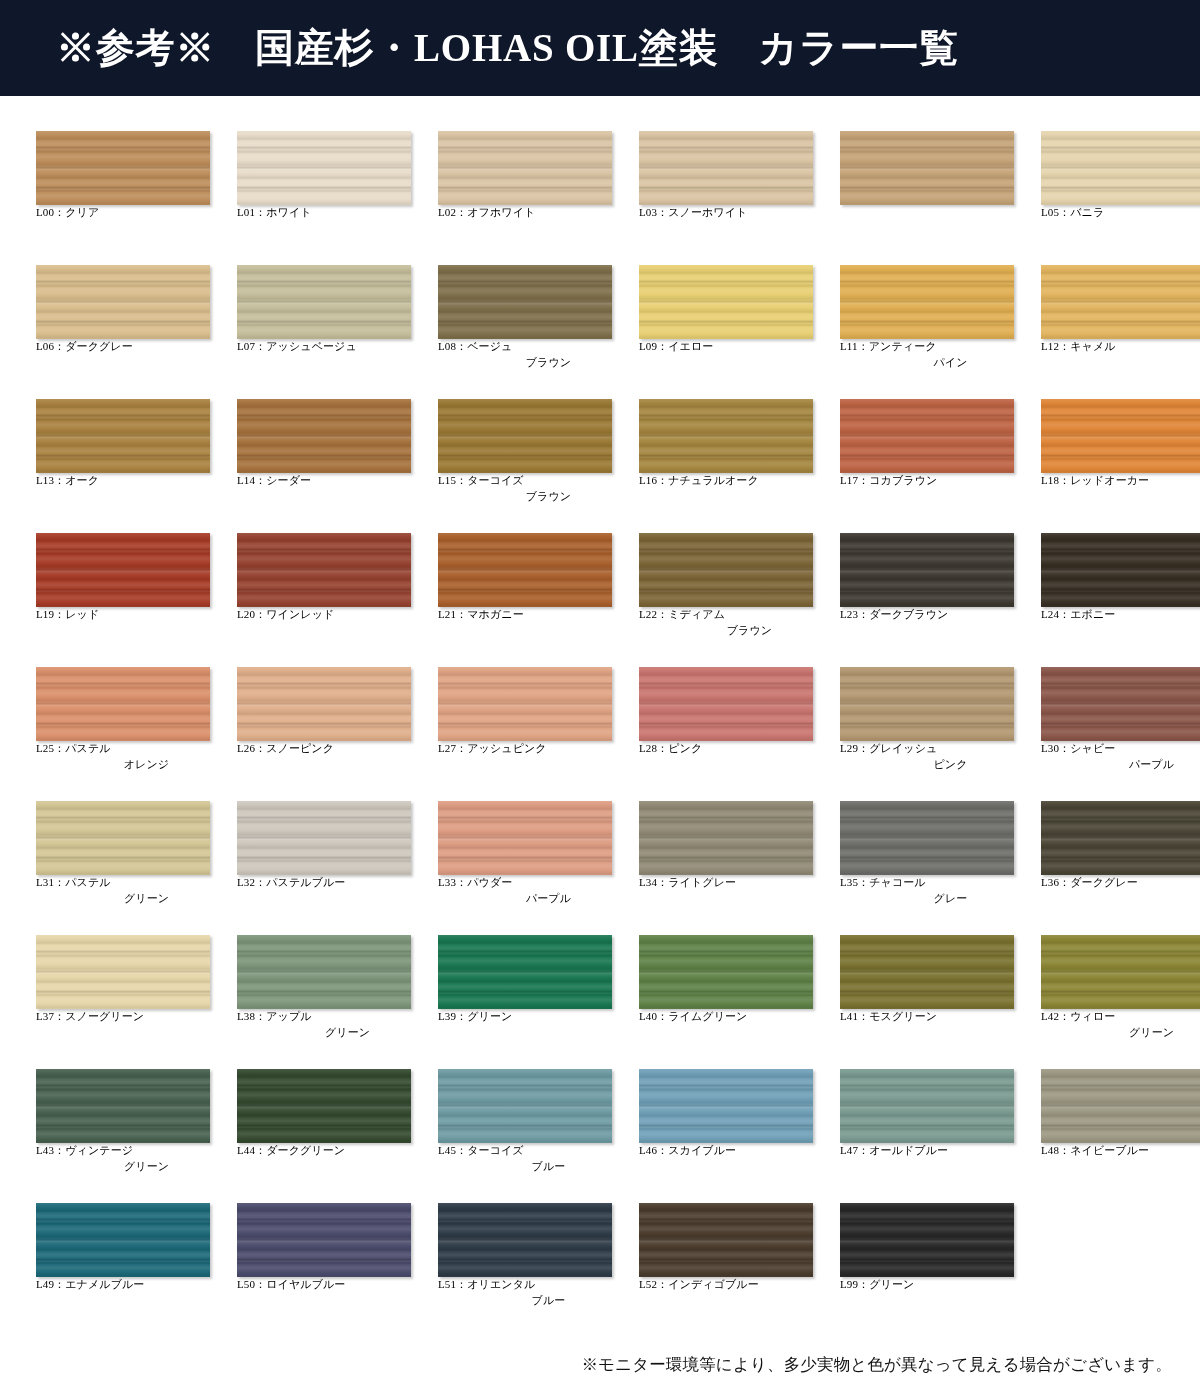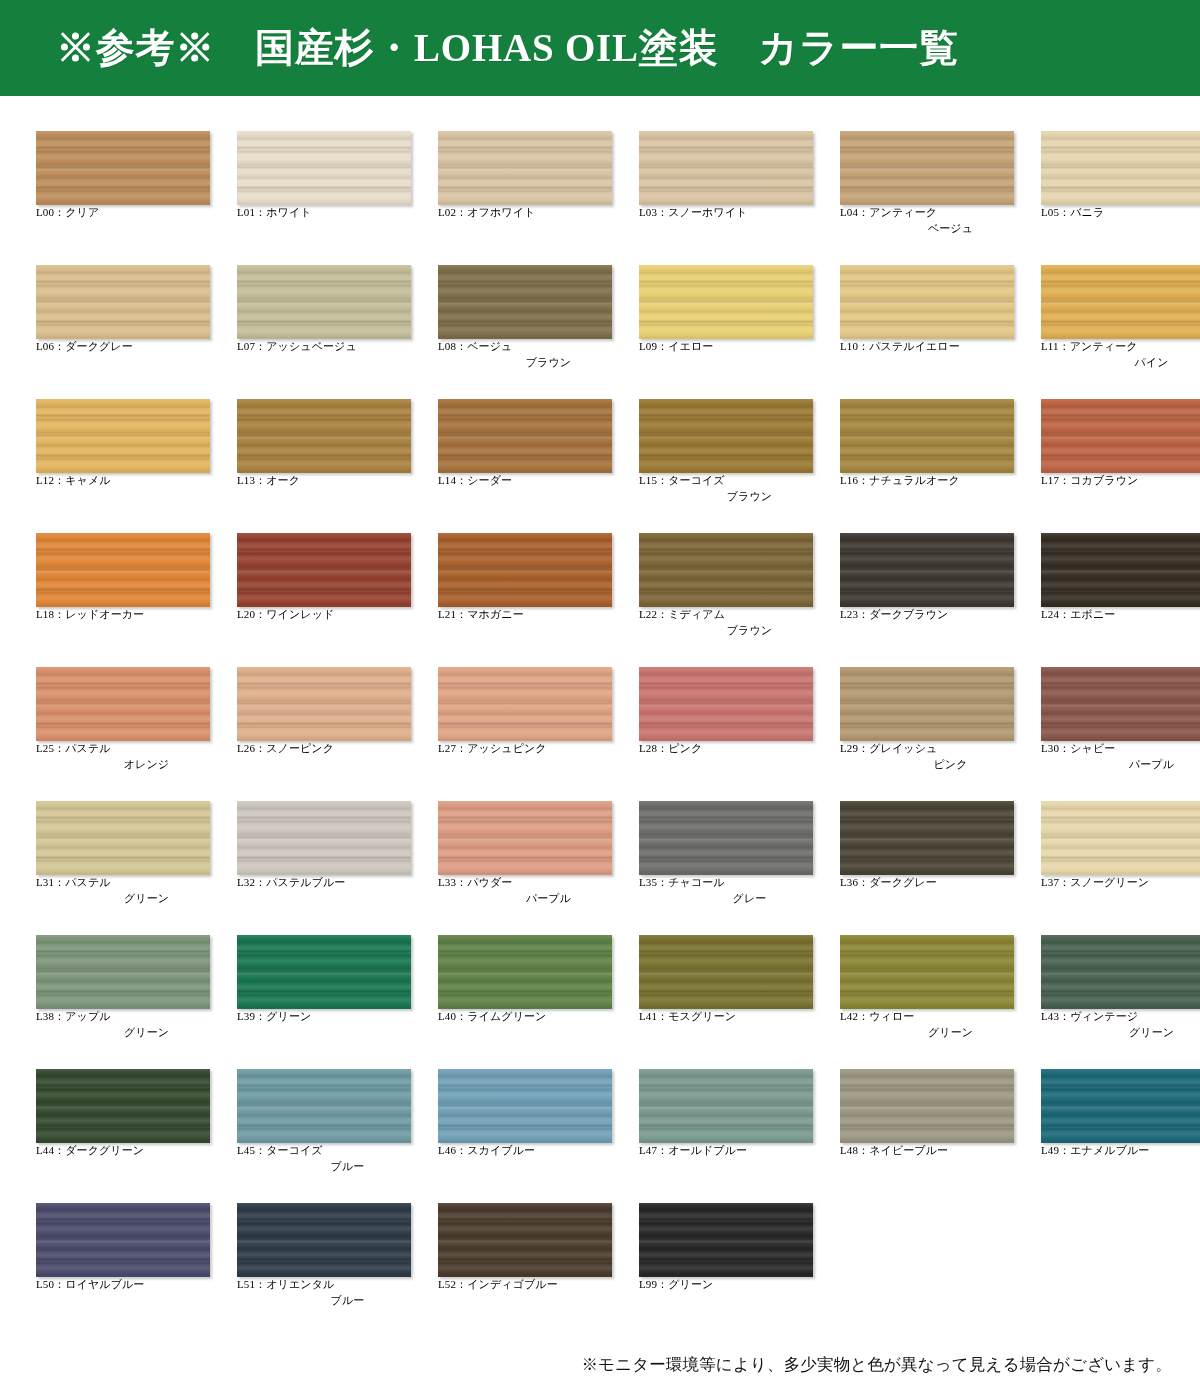--- a/index.html
+++ b/index.html
@@ -108,21 +108,21 @@
     font-size: 16.5px;
     color: #111111;
     letter-spacing: 0.01em;
   }
 </style>
 </head>
 <body>
 
 <div class="page">
 
-  <div class="header" style="background: #15803d;">
+  <div class="header" style="background: #0f172a;">
     <div class="header-title" style="color: rgb(255, 255, 255);">※参考※　国産杉・LOHAS OIL塗装　カラー一覧</div>
   </div>
 
   <div class="grid">
       <div class="cell">
         <div class="swatch" style="background: rgb(189, 141, 90);">
           <div class="grain"></div>
         </div>
         <div class="label"><span class="code">L00：クリア</span></div>
       </div>
@@ -141,21 +141,20 @@
       <div class="cell">
         <div class="swatch" style="background: rgb(217, 195, 162);">
           <div class="grain"></div>
         </div>
         <div class="label"><span class="code">L03：スノーホワイト</span></div>
       </div>
       <div class="cell">
         <div class="swatch" style="background: rgb(196, 162, 118);">
           <div class="grain"></div>
         </div>
-        <div class="label"><span class="code">L04：アンティーク</span><span class="nm2">ベージュ</span></div>
       </div>
       <div class="cell">
         <div class="swatch" style="background: rgb(229, 212, 173);">
           <div class="grain"></div>
         </div>
         <div class="label"><span class="code">L05：バニラ</span></div>
       </div>
       <div class="cell">
         <div class="swatch" style="background: rgb(217, 189, 140);">
           <div class="grain"></div>
@@ -174,26 +173,20 @@
         </div>
         <div class="label"><span class="code">L08：ベージュ</span><span class="nm2">ブラウン</span></div>
       </div>
       <div class="cell">
         <div class="swatch" style="background: rgb(232, 207, 114);">
           <div class="grain"></div>
         </div>
         <div class="label"><span class="code">L09：イエロー</span></div>
       </div>
       <div class="cell">
-        <div class="swatch" style="background: rgb(226, 198, 132);">
-          <div class="grain"></div>
-        </div>
-        <div class="label"><span class="code">L10：パステルイエロー</span></div>
-      </div>
-      <div class="cell">
         <div class="swatch" style="background: rgb(224, 174, 81);">
           <div class="grain"></div>
         </div>
         <div class="label"><span class="code">L11：アンティーク</span><span class="nm2">パイン</span></div>
       </div>
       <div class="cell">
         <div class="swatch" style="background: rgb(226, 180, 94);">
           <div class="grain"></div>
         </div>
         <div class="label"><span class="code">L12：キャメル</span></div>
@@ -228,20 +221,26 @@
         </div>
         <div class="label"><span class="code">L17：コカブラウン</span></div>
       </div>
       <div class="cell">
         <div class="swatch" style="background: rgb(224, 133, 54);">
           <div class="grain"></div>
         </div>
         <div class="label"><span class="code">L18：レッドオーカー</span></div>
       </div>
       <div class="cell">
+        <div class="swatch" style="background: rgb(166, 58, 38);">
+          <div class="grain"></div>
+        </div>
+        <div class="label"><span class="code">L19：レッド</span></div>
+      </div>
+      <div class="cell">
         <div class="swatch" style="background: rgb(149, 65, 47);">
           <div class="grain"></div>
         </div>
         <div class="label"><span class="code">L20：ワインレッド</span></div>
       </div>
       <div class="cell">
         <div class="swatch" style="background: rgb(169, 95, 43);">
           <div class="grain"></div>
         </div>
         <div class="label"><span class="code">L21：マホガニー</span></div>
@@ -312,20 +311,26 @@
         </div>
         <div class="label"><span class="code">L32：パステルブルー</span></div>
       </div>
       <div class="cell">
         <div class="swatch" style="background: rgb(221, 156, 130);">
           <div class="grain"></div>
         </div>
         <div class="label"><span class="code">L33：パウダー</span><span class="nm2">パープル</span></div>
       </div>
       <div class="cell">
+        <div class="swatch" style="background: rgb(143, 136, 116);">
+          <div class="grain"></div>
+        </div>
+        <div class="label"><span class="code">L34：ライトグレー</span></div>
+      </div>
+      <div class="cell">
         <div class="swatch" style="background: rgb(108, 108, 104);">
           <div class="grain"></div>
         </div>
         <div class="label"><span class="code">L35：チャコール</span><span class="nm2">グレー</span></div>
       </div>
       <div class="cell">
         <div class="swatch" style="background: rgb(73, 68, 52);">
           <div class="grain"></div>
         </div>
         <div class="label"><span class="code">L36：ダークグレー</span></div>

